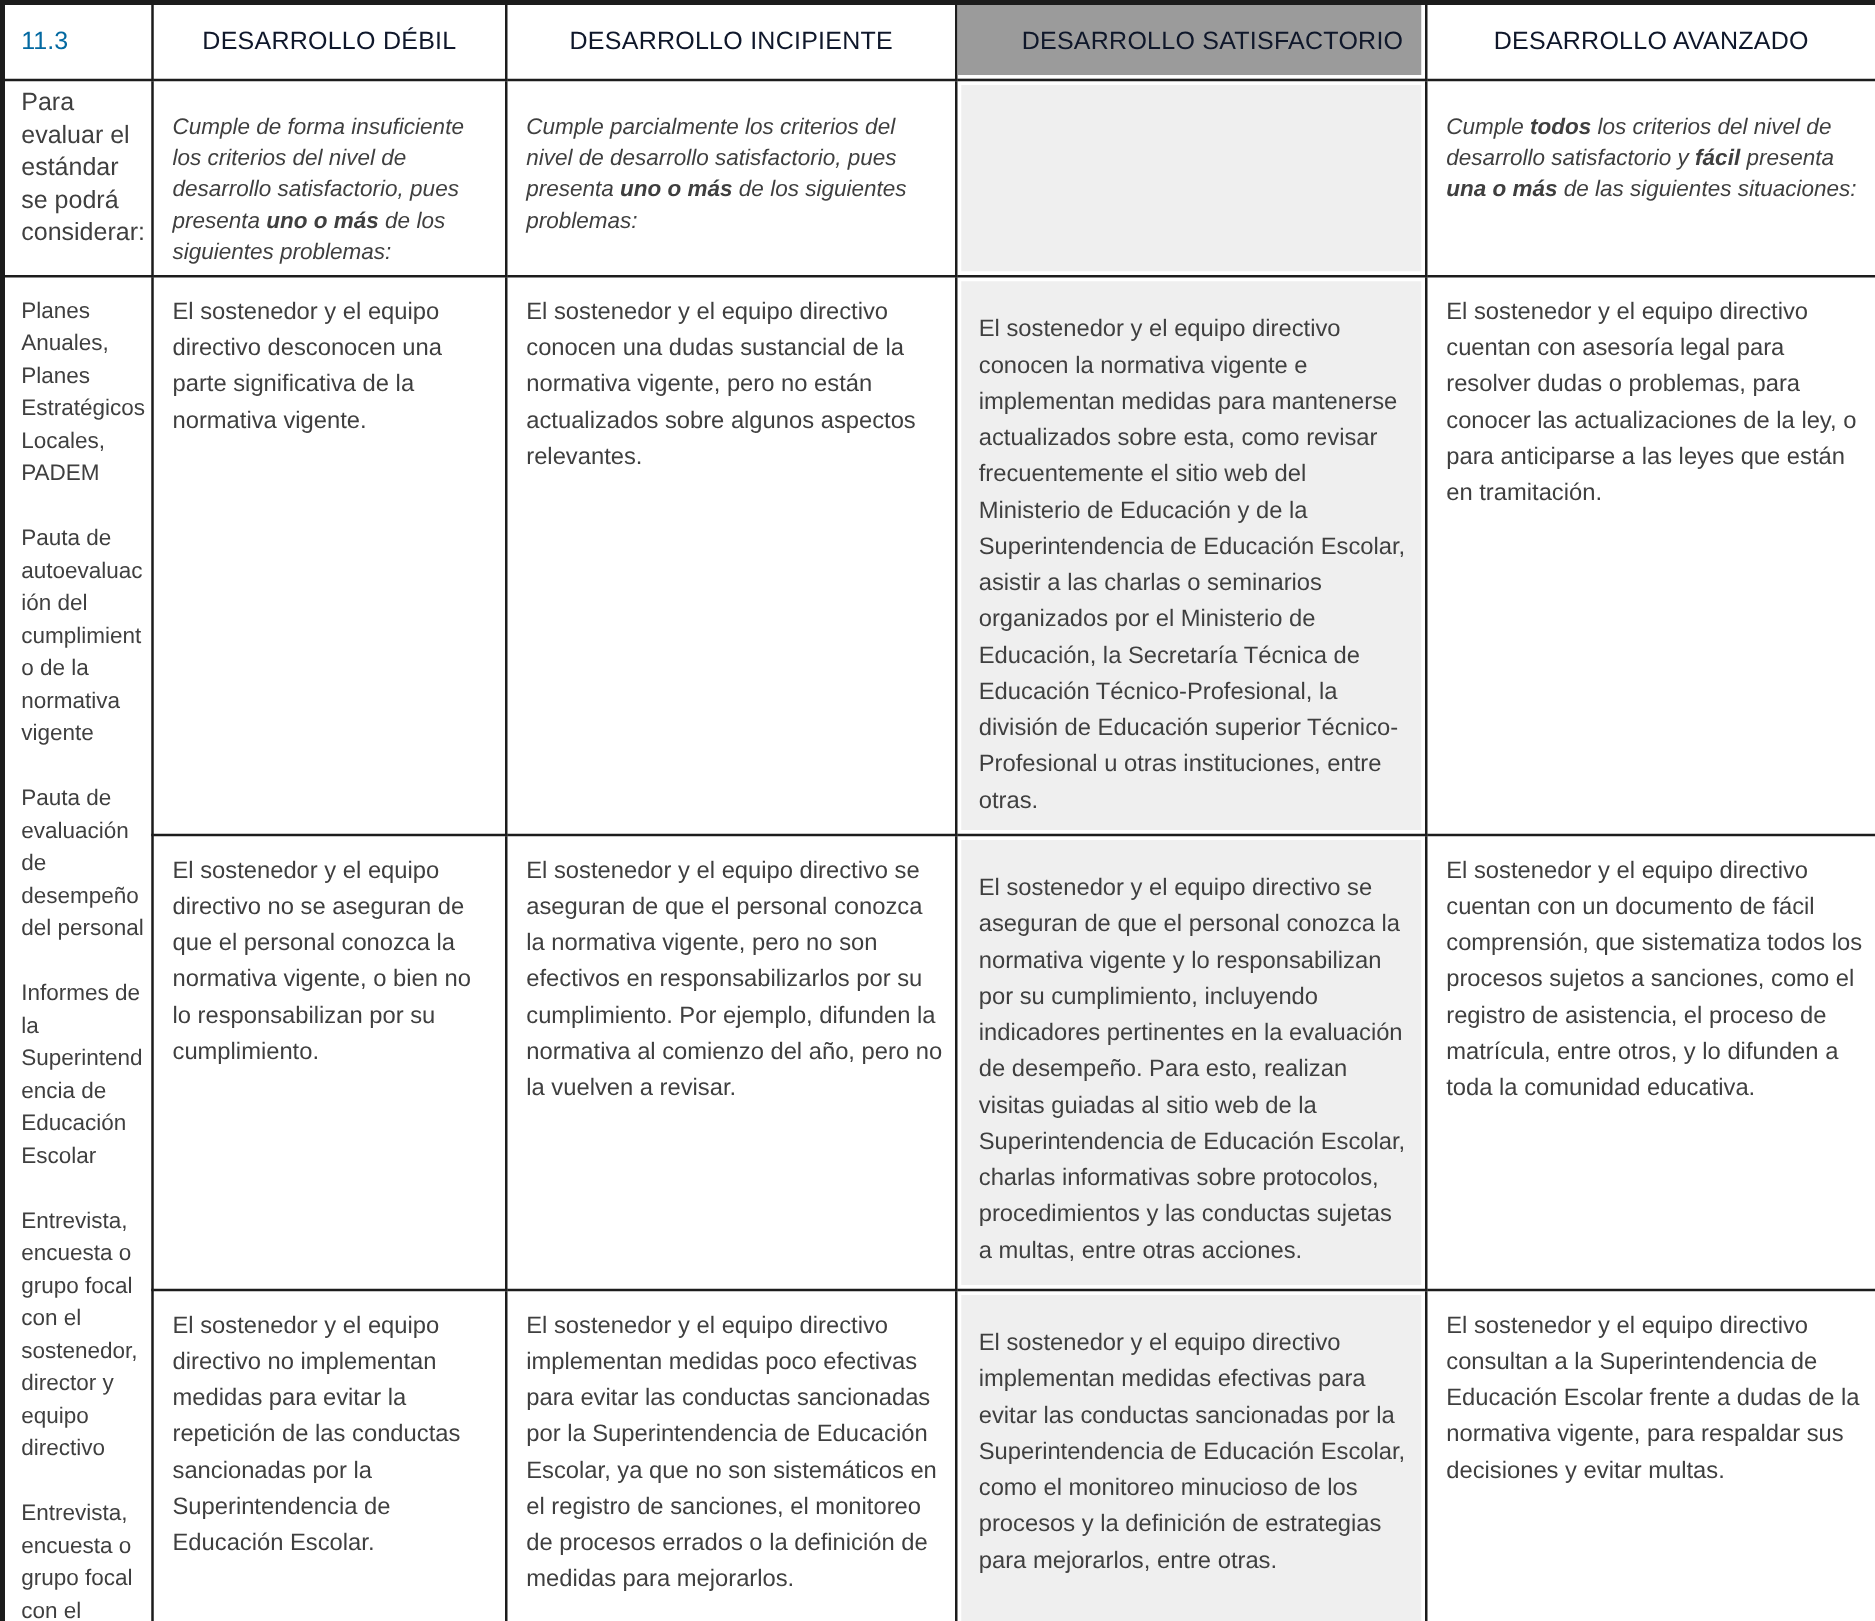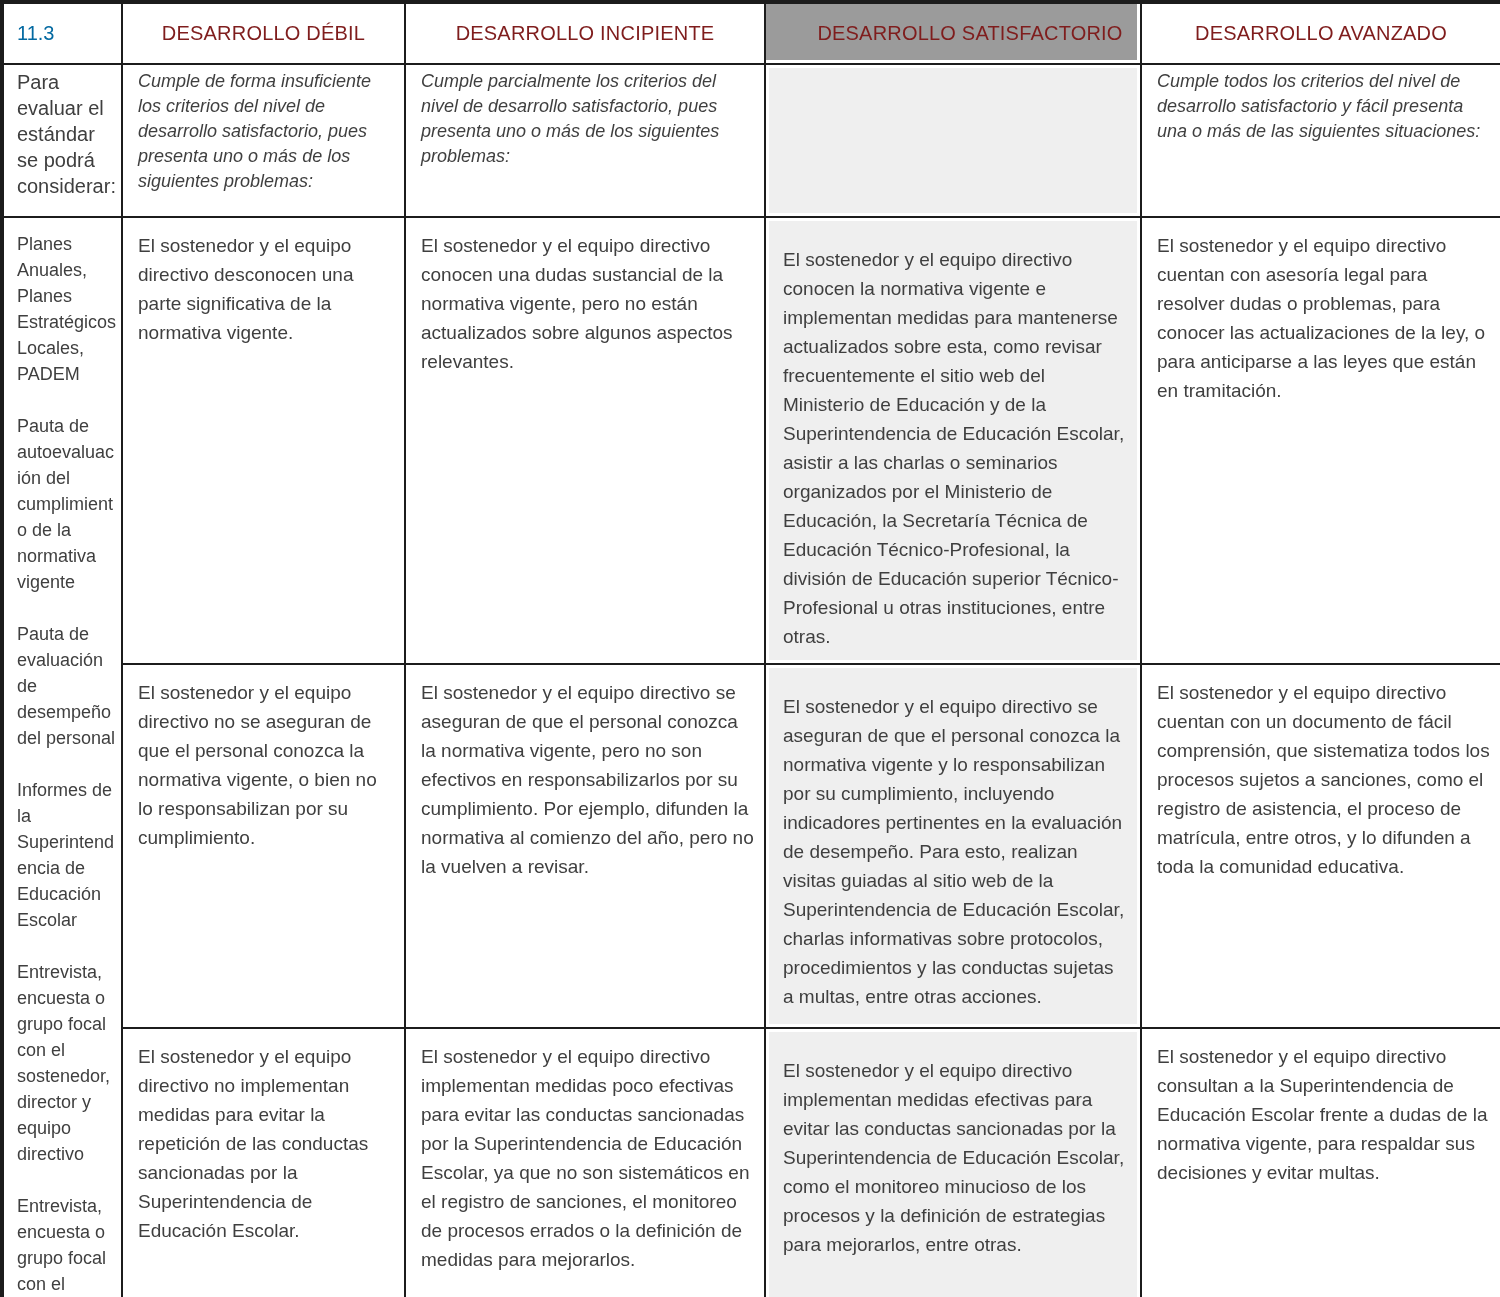--- a/index.html
+++ b/index.html
@@ -28,41 +28,41 @@
     font-weight:normal;
     overflow:hidden;
   }
   
   tr.head-row{height:62px;}
   th.level-head{
     text-align:center;
     vertical-align:middle;
     font-size:20px;
     letter-spacing:0.2px;
-    color:#7f1d1d;
+    color:#0f172a;
     padding:4px 6px;
   }
   th.corner{
     vertical-align:middle;
     font-size:20px;
     padding-left:13px;
     color:#0369a1;
   }
   th.head-satisfactorio{
     background:var(--header-highlight);
     box-shadow:inset -3px -3px 0 0 #ffffff;
     padding-left:40px;
   }
   
   tr.intro-row{height:153px;}
   td.intro-cell{
     font-style:italic;
     font-size:18px;
     line-height:25px;
-    padding:4px 14px 6px 15px;
+    padding:24px 14px 6px 15px;
   }
   td.intro-evidence{
     font-style:normal;
     font-size:20px;
     line-height:26px;
     padding:4px 5px 6px 13px;
     overflow-wrap:break-word;
   }
   
   tr.body-row-1{height:414px;}
@@ -80,21 +80,21 @@
     padding:27px 12px 8px 17px;
   }
   td.evidence-cell{
     font-size:18px;
     line-height:26px;
     padding:13px 4px 6px 13px;
     overflow-wrap:break-word;
   }
   .evidence-item{margin:0 0 26px 0;}
   .evidence-item:last-child{margin-bottom:0;}
-  .seg-bold{font-weight:normal;margin-top:36px;}
+  .seg-bold{font-weight:bold;margin-top:36px;}
 </style>
 </head>
 <body>
 
 <table class="rubric">
   <colgroup>
     <col style="width:120px">
     <col style="width:283px">
     <col style="width:360px">
     <col style="width:376px">

